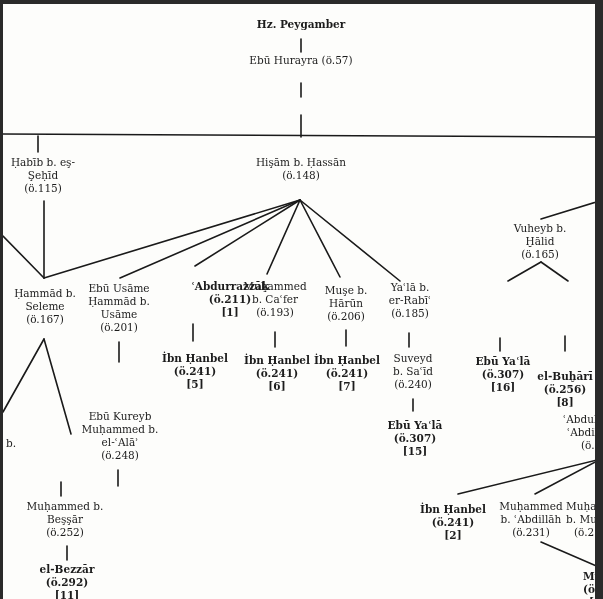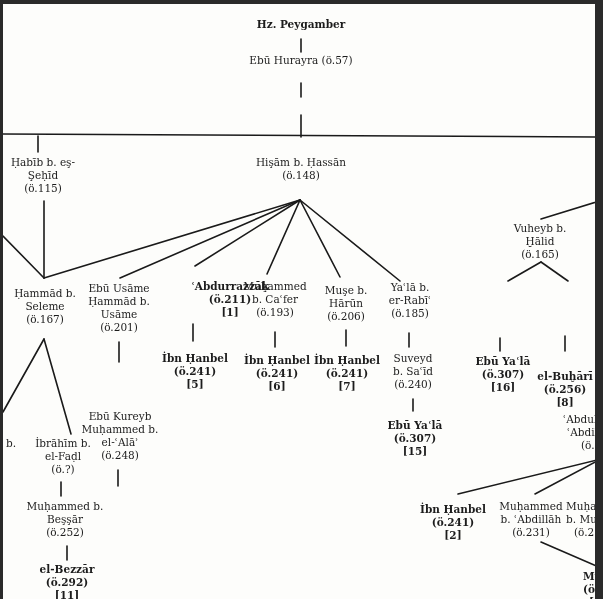--- a/index.html
+++ b/index.html
@@ -183,25 +183,20 @@
     </div>
     <div class="node" style="left:560px; top:409px; transform:none; text-align:right; width:40px; overflow:hidden; direction:rtl;">
       <span class="line" style="direction:ltr; text-align:left;">ʿAbdulveh</span>
       <span class="line" style="direction:ltr; text-align:left; padding-left:4px;">ʿAbdilm</span>
       <span class="line" style="direction:ltr; text-align:left; padding-left:18px;">(ö.19</span>
     </div>
 
     <div class="node" style="left:3px; top:433px; transform:none; text-align:left;">
       <span class="line">b.</span>
     </div>
-    <div class="node" style="left:60px; top:433px;">
-      <span class="line">İbrāhīm b.</span>
-      <span class="line">el-Faḍl</span>
-      <span class="line">(ö.?)</span>
-    </div>
     <div class="node" style="left:62px; top:496px;">
       <span class="line">Muḥammed b.</span>
       <span class="line">Beşşār</span>
       <span class="line">(ö.252)</span>
     </div>
     <div class="node bold" style="left:64px; top:559px;">
       <span class="line">el-Bezzār</span>
       <span class="line">(ö.292)</span>
       <span class="line">[11]</span>
     </div>

